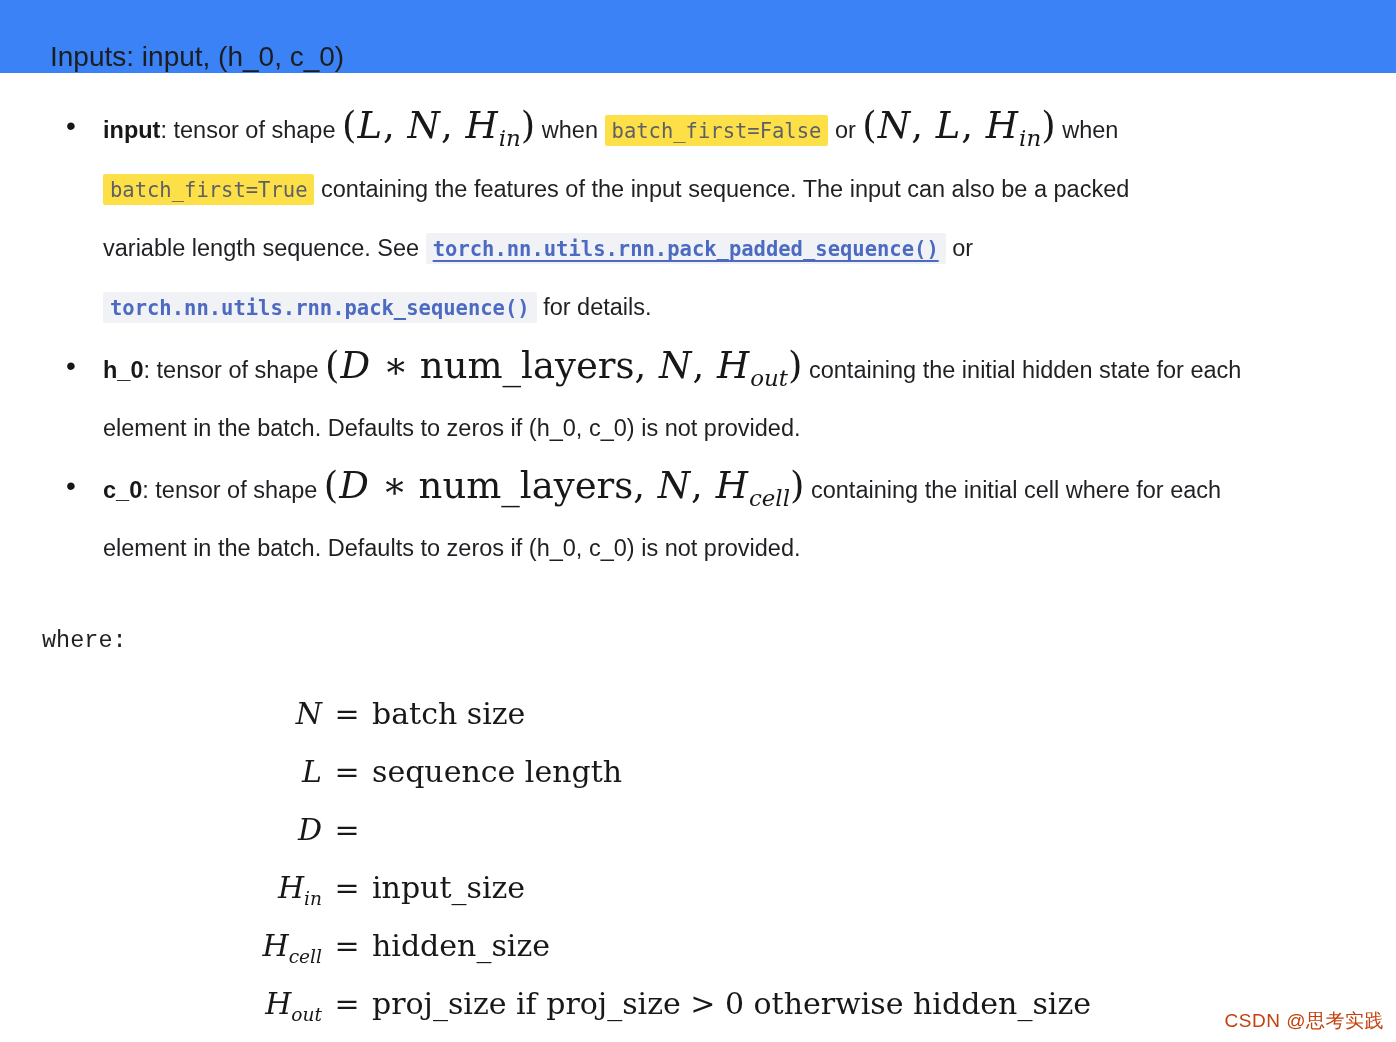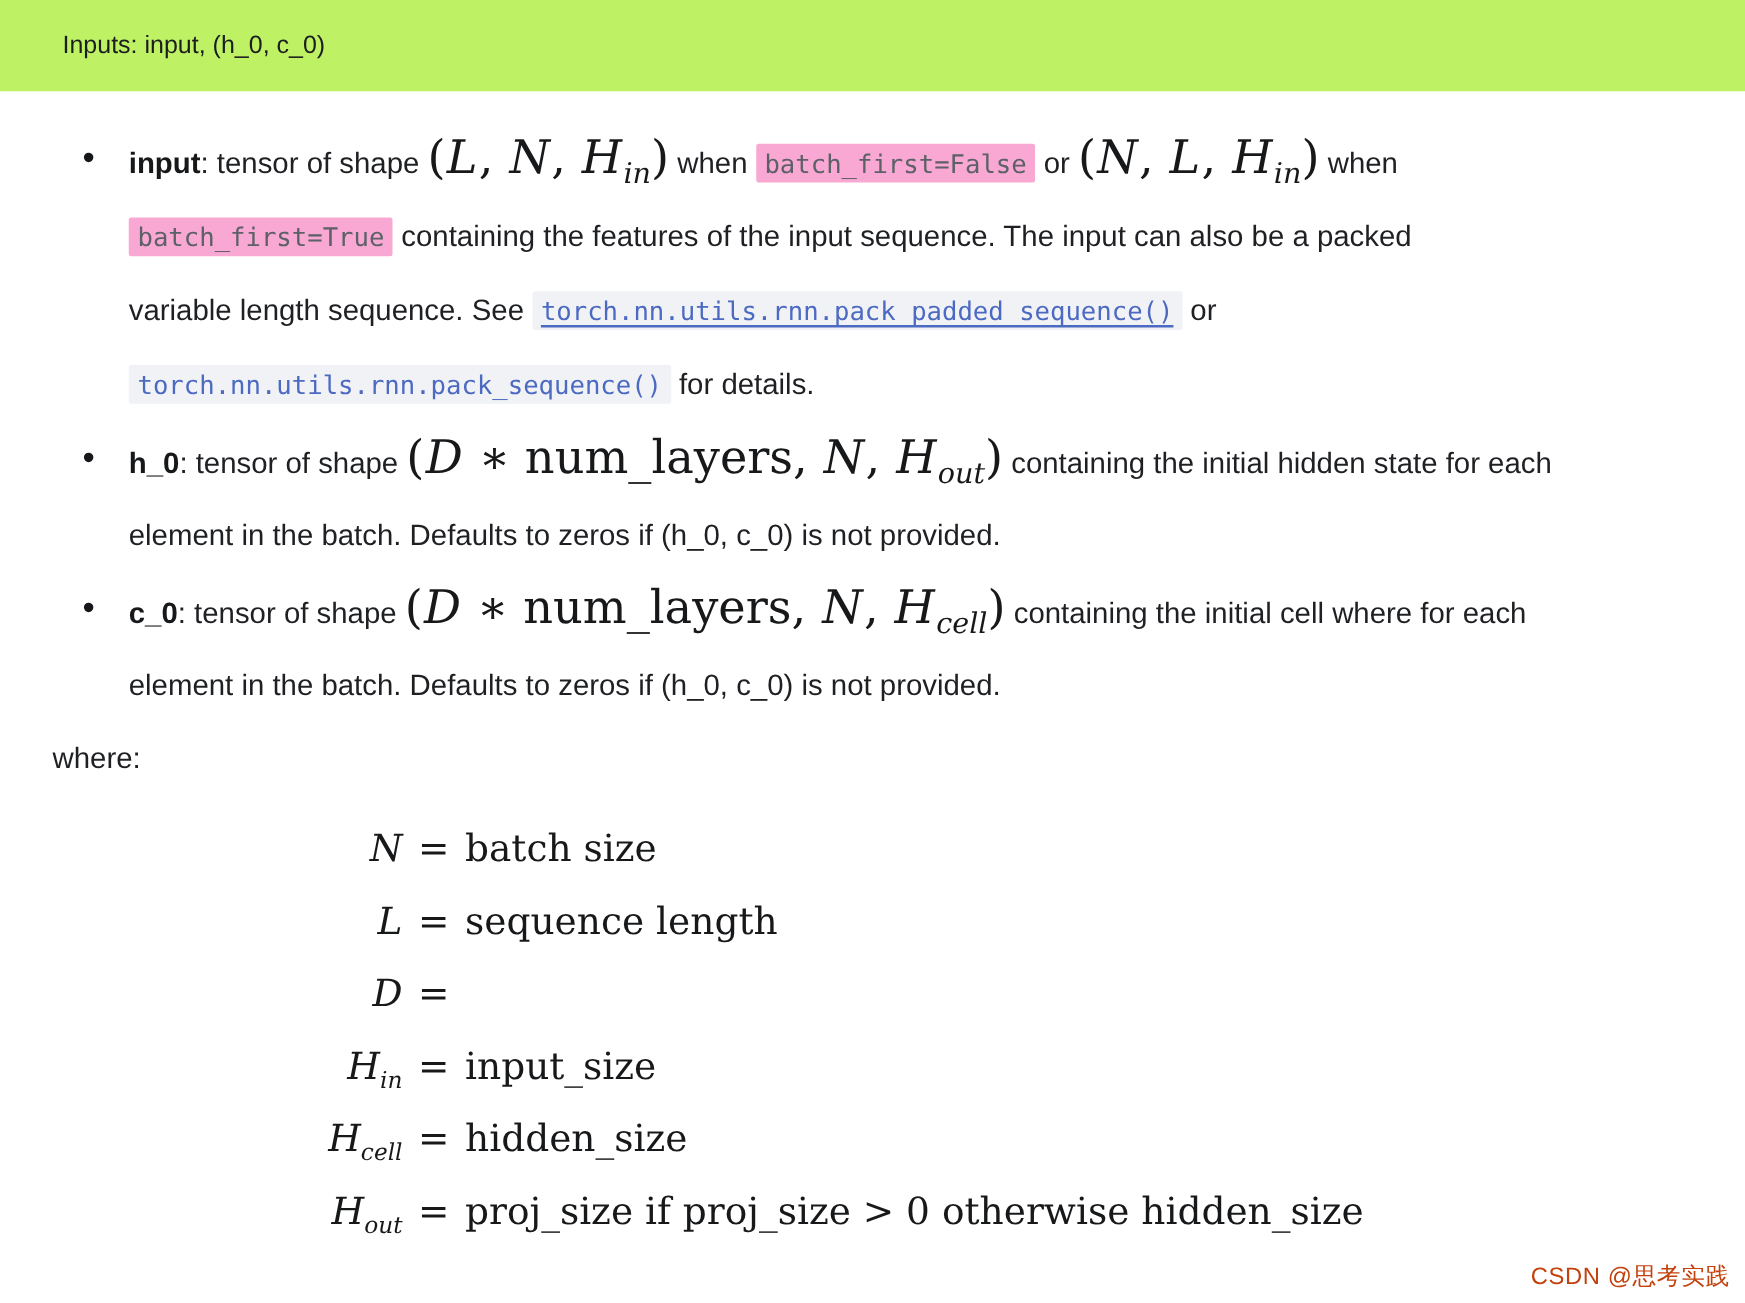--- a/index.html
+++ b/index.html
@@ -2,61 +2,61 @@
 <html><head>
 <meta charset="utf-8">
 <style>
   html,body{margin:0;padding:0;}
   body{
     width:1396px;height:1042px;overflow:hidden;position:relative;
     background:#ffffff;color:#1f2023;
     font-family:"Liberation Sans","DejaVu Sans",sans-serif;
   }
   .header-bar{
-    width:100%;height:73px;background:#bef264;
-    display:flex;align-items:center;
+    width:100%;height:73px;background:#3b82f6;
+    display:flex;align-items:flex-end;
     box-sizing:border-box;padding-left:50px;
-    font-size:20px;color:#1c1d1f;font-weight:500;
+    font-size:28px;color:#1c1d1f;font-weight:500;
   }
   .bullet-list{
     list-style:none;margin:24px 0 0 0;padding:0 20px 0 103px;
   }
   .bullet-list li{
     position:relative;
     font-size:23.5px;line-height:58px;color:#1f2023;
   }
   .bullet-list li::before{
     content:"\2022";
     position:absolute;left:-37px;top:0;
     font-size:28px;color:#16171a;
   }
   .b{font-weight:700;color:#17181a;}
   .code{
     font-family:"DejaVu Sans Mono","Liberation Mono",monospace;
     font-size:20.5px;
-    background:#f9a8d4;color:#5d6167;
+    background:#fde047;color:#5d6167;
     padding:4px 7px 3px 7px;border-radius:2px;
     white-space:nowrap;
   }
   a.codelink{
     font-family:"DejaVu Sans Mono","Liberation Mono",monospace;
     font-size:20.5px;
     background:#f1f2f5;color:#4c6ac2;
     padding:4px 7px 3px 7px;border-radius:2px;
-    text-decoration:none;white-space:nowrap;cursor:pointer;
+    text-decoration:none;white-space:nowrap;cursor:pointer;font-weight:bold;
   }
   a.codelink.u{text-decoration:underline;text-underline-offset:4px;text-decoration-thickness:1.5px;}
   .math{
     font-family:"DejaVu Serif","Liberation Serif",serif;
     font-size:37px;color:#17181a;white-space:nowrap;margin-top:11px;
   }
   .math i{font-style:italic;padding:0 1px;}
   .math sub{font-size:0.62em;font-style:italic;line-height:0;}
   .where{
-    margin:16px 0 0 42px;font-size:23.5px;color:#1f2023;
+    margin:50px 0 0 42px;font-size:23.5px;color:#1f2023;font-family:Liberation Mono, monospace;
   }
   .equations{
     margin:42px 0 0 250px;
     font-family:"DejaVu Serif","Liberation Serif",serif;
     font-size:30px;color:#17181a;
   }
   .eqrow{display:flex;align-items:baseline;height:58px;}
   .eq-lhs{width:72px;text-align:right;}
   .eq-lhs i{font-style:italic;}
   .eq-lhs sub{font-size:0.62em;font-style:italic;line-height:0;}

